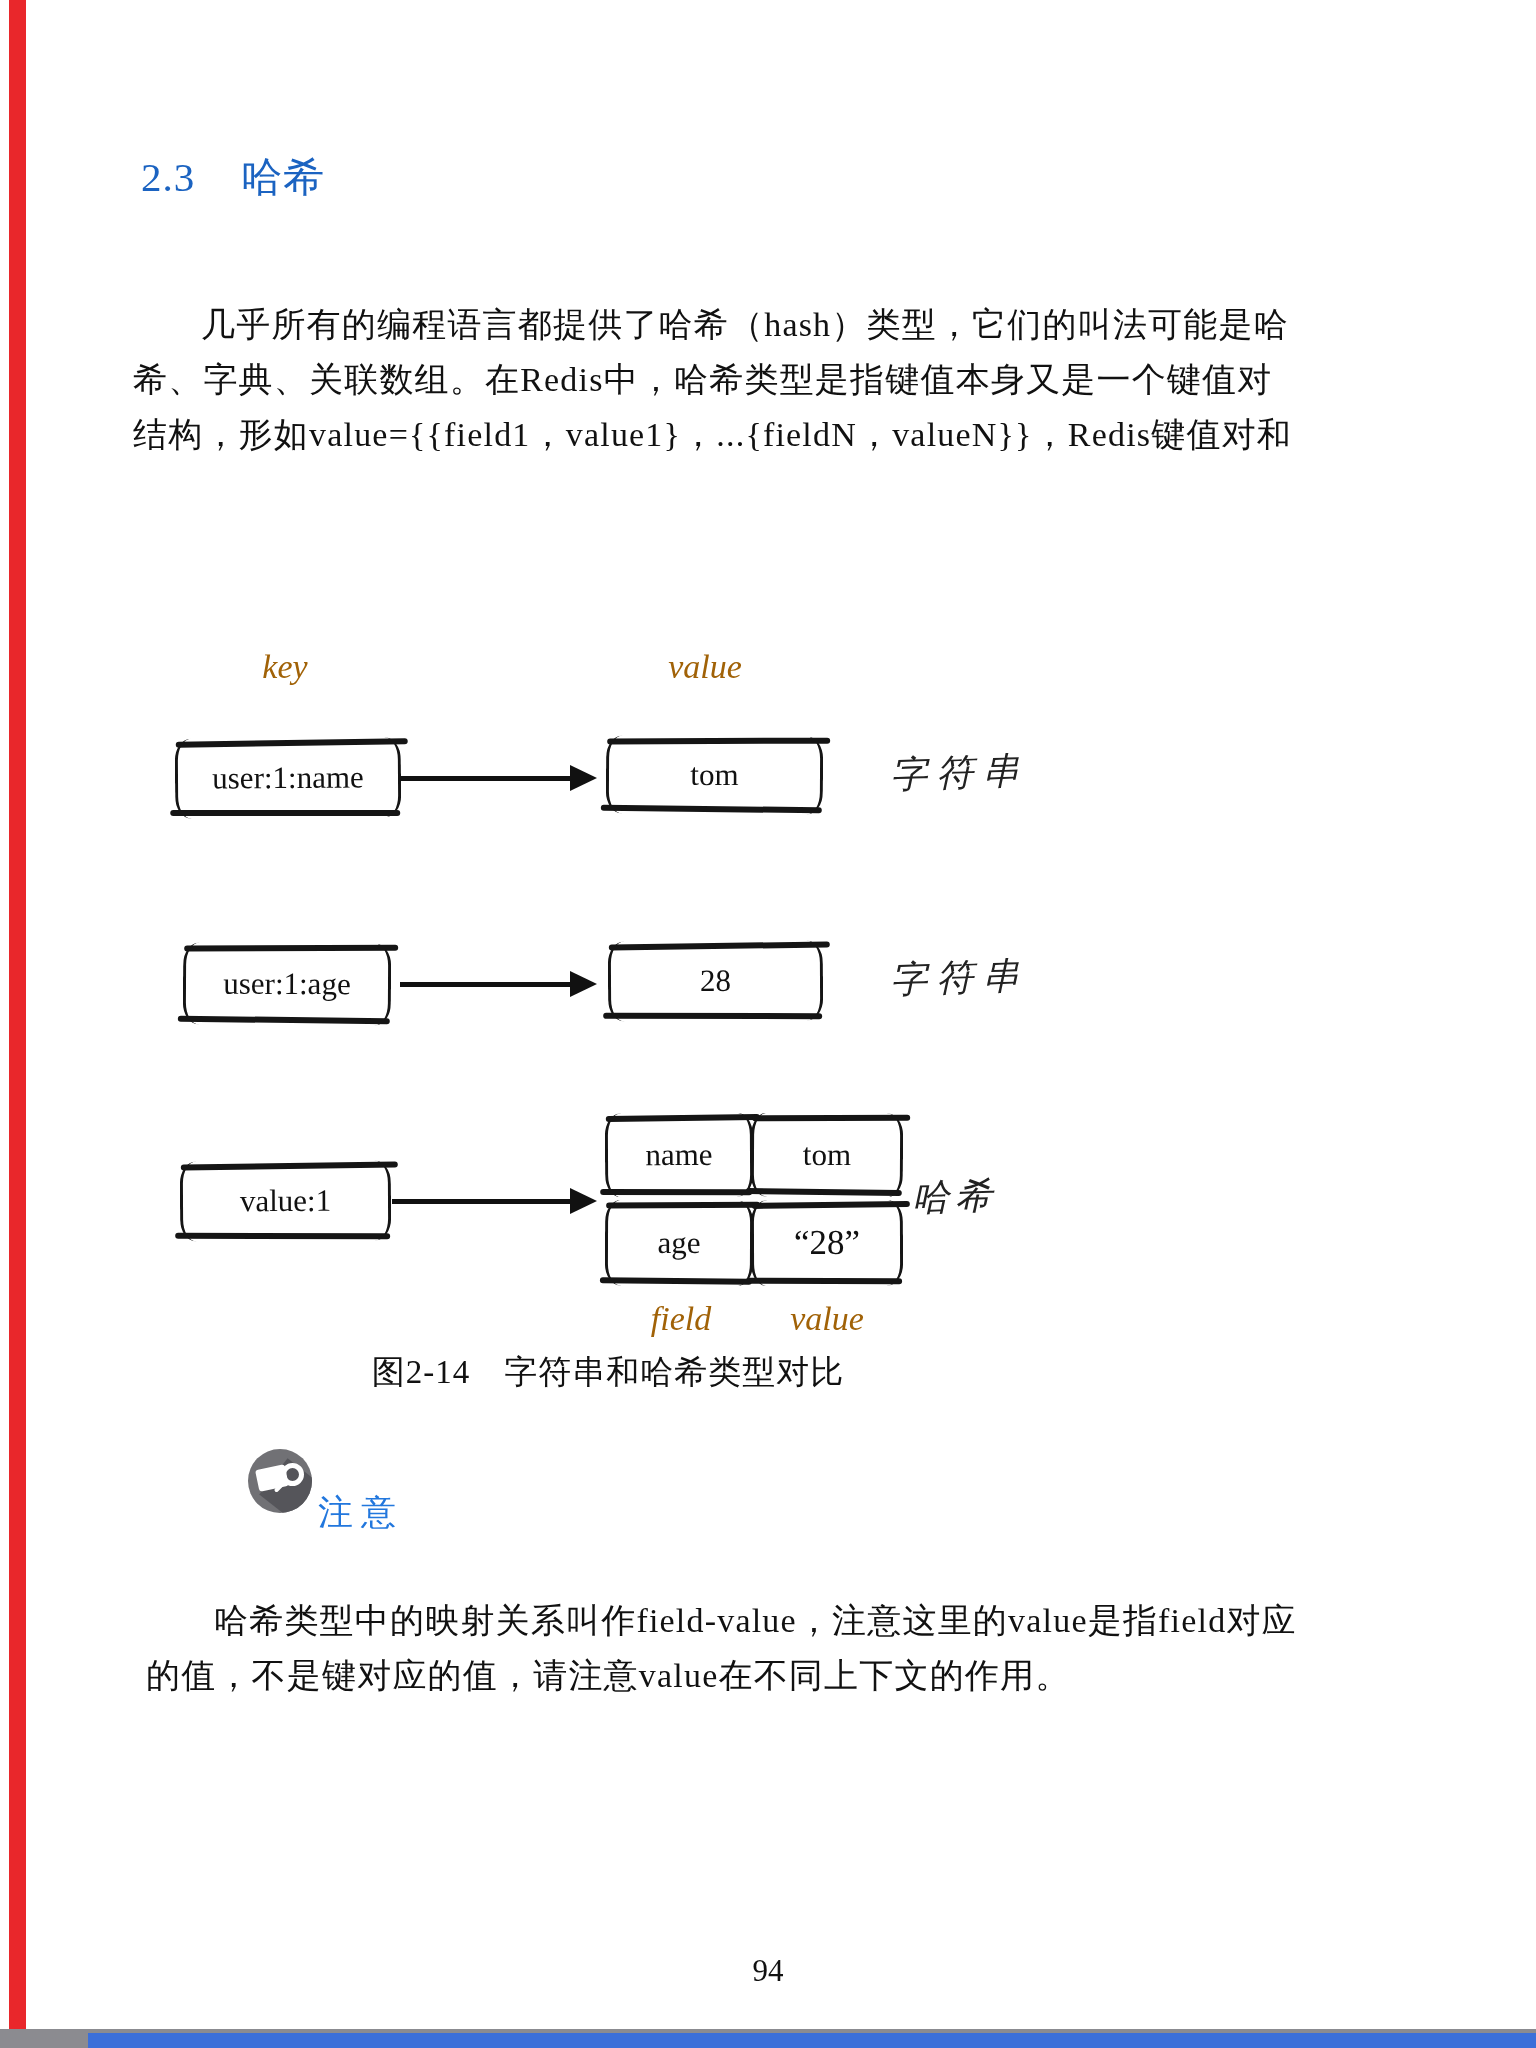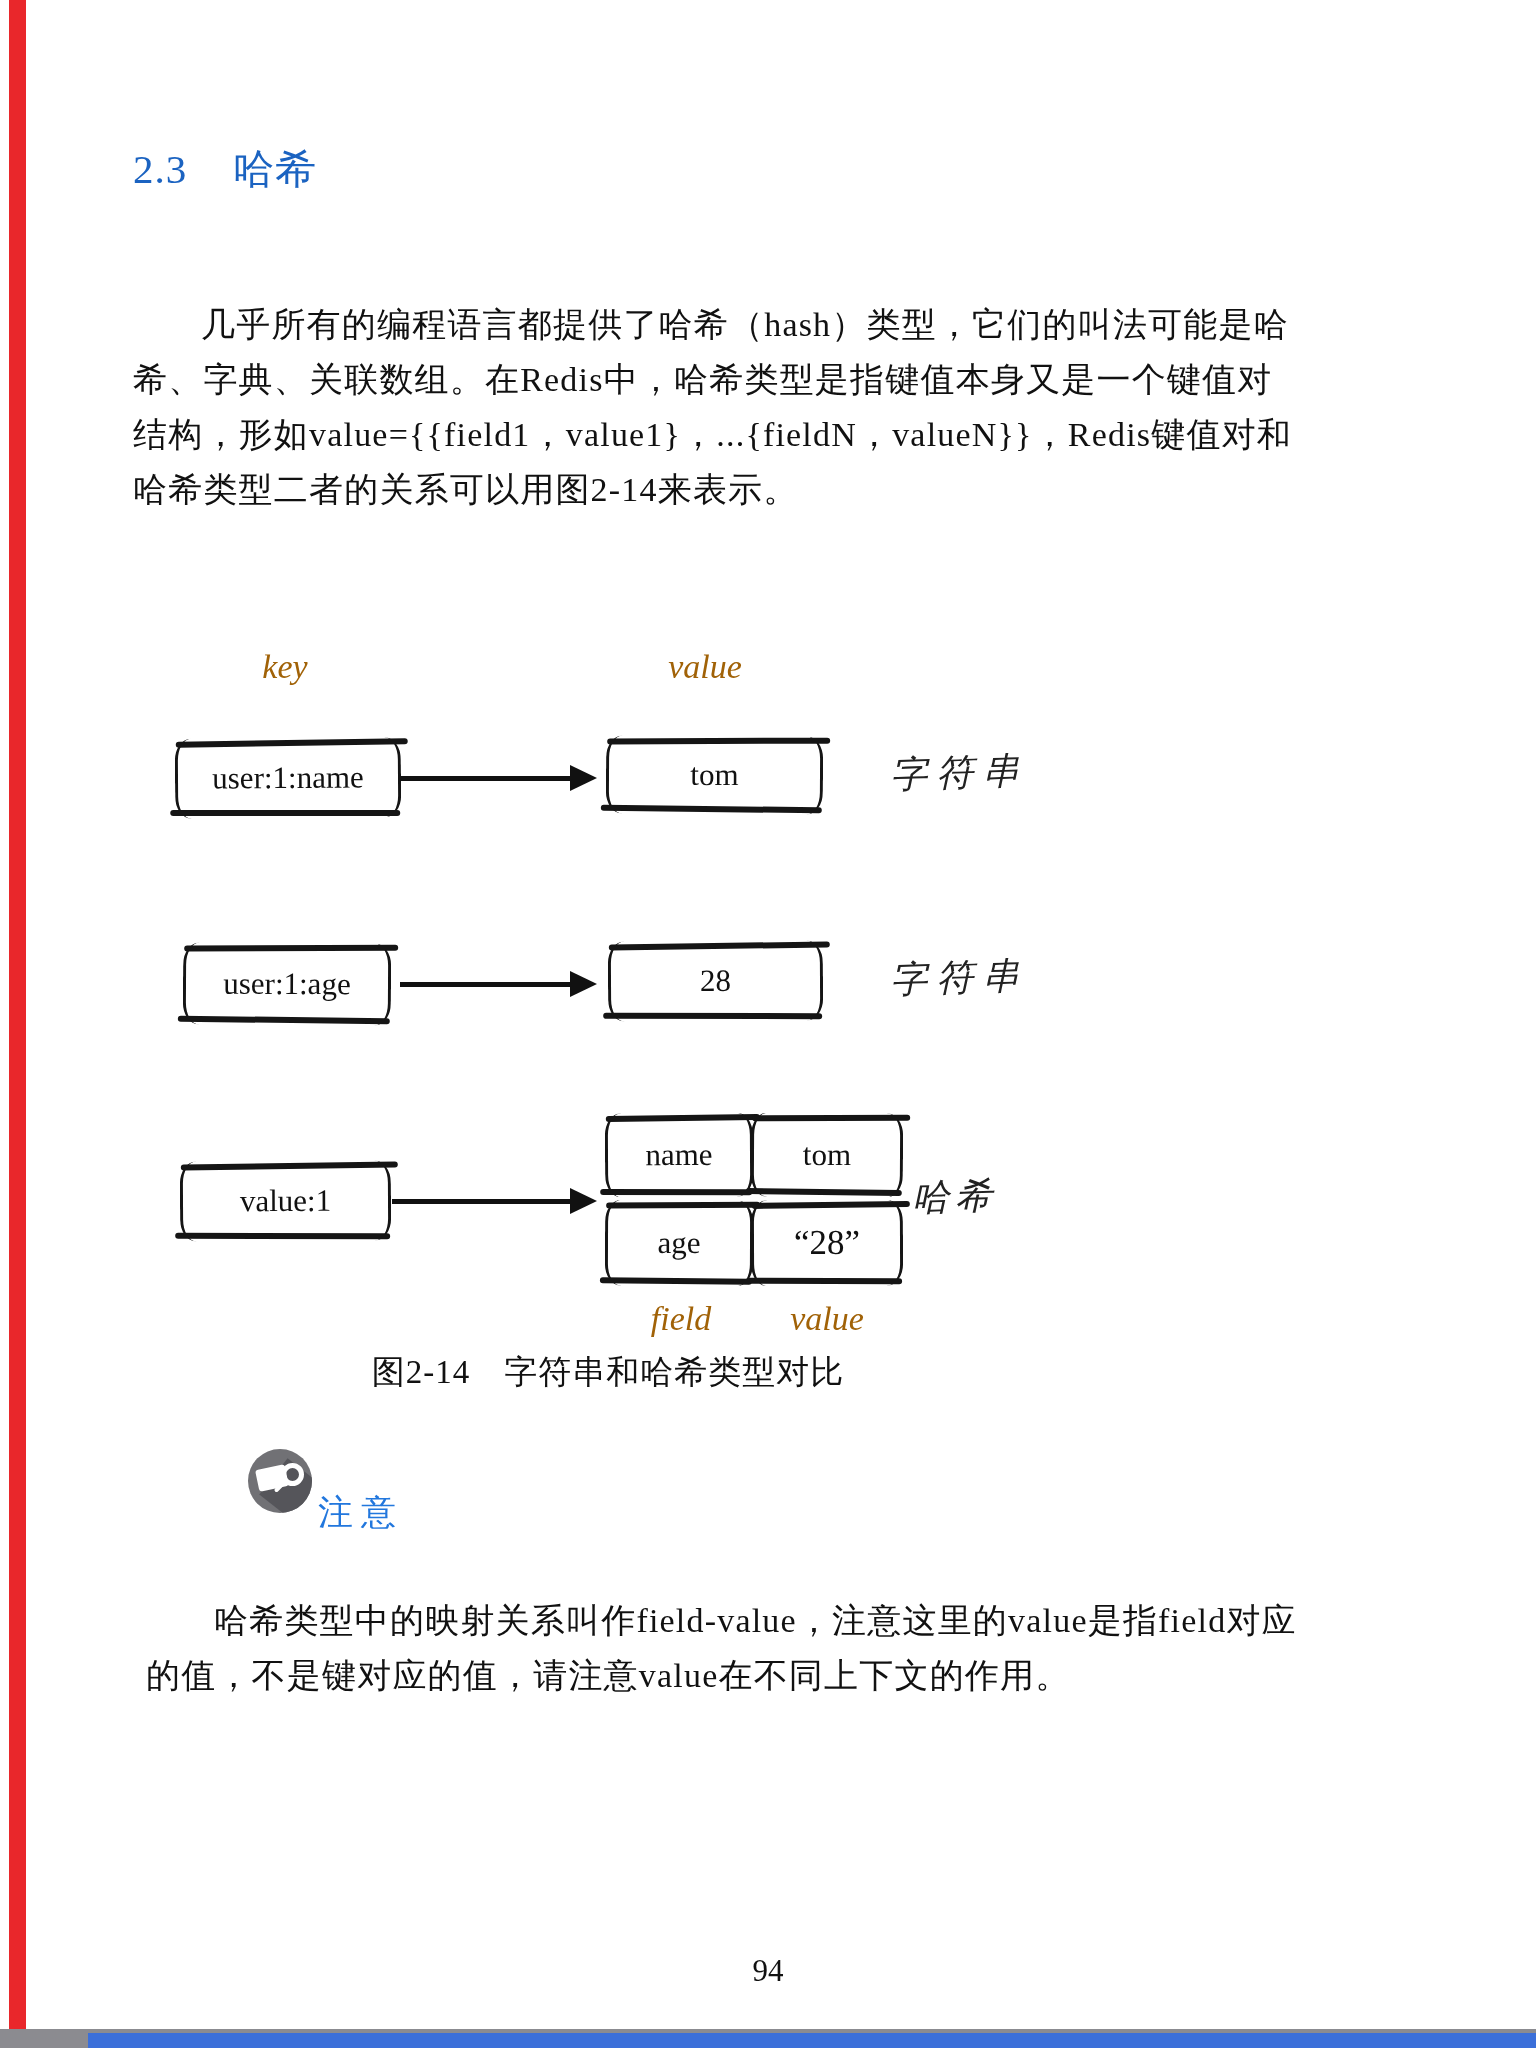--- a/index.html
+++ b/index.html
@@ -8,21 +8,21 @@
 
   
   .red-strip{position:absolute;left:9px;top:0;width:17px;height:2048px;background:#e9272b;}
 
   
   .bottom-gray{position:absolute;left:0;top:2029px;width:1536px;height:19px;background:#8b8b90;}
   .bottom-blue{position:absolute;left:88px;top:2033px;width:1448px;height:15px;background:#3b6fd9;}
 
   
   .heading{position:absolute;left:133px;top:142px;font-size:41px;font-weight:400;
-           color:#1b63c1;letter-spacing:1px;margin:0;}
+           color:#1b63c1;letter-spacing:1px;margin:8px;}
   .heading .num{margin-right:46px;}
 
   
   .para{position:absolute;left:133px;width:1222px;font-size:34px;line-height:55px;
         letter-spacing:1.2px;}
   .para .line{white-space:nowrap;height:55px;}
   .para .indent{padding-left:68px;}
   .para1{top:297px;}
   .para2{top:1593px;margin-left:13px;}
 
@@ -69,21 +69,20 @@
 <div class="page">
 
   <div class="red-strip"></div>
 
   <h2 class="heading"><span class="num">2.3</span><span>哈希</span></h2>
 
   <div class="para para1">
     <div class="line indent">几乎所有的编程语言都提供了哈希（hash）类型，它们的叫法可能是哈</div>
     <div class="line">希、字典、关联数组。在Redis中，哈希类型是指键值本身又是一个键值对</div>
     <div class="line">结构，形如value={{field1，value1}，...{fieldN，valueN}}，Redis键值对和</div>
-    <div class="line">哈希类型二者的关系可以用图2-14来表示。</div>
   </div>
 
   <div>
 
     <div class="fig-label" style="left:230px;top:648px;width:110px;">key</div>
     <div class="fig-label" style="left:650px;top:648px;width:110px;">value</div>
 
     <div class="hbox" style="left:175px;top:738px;width:220px;height:80px;transform:rotate(-0.4deg);">
         <span>user:1:name</span>
       </div>

